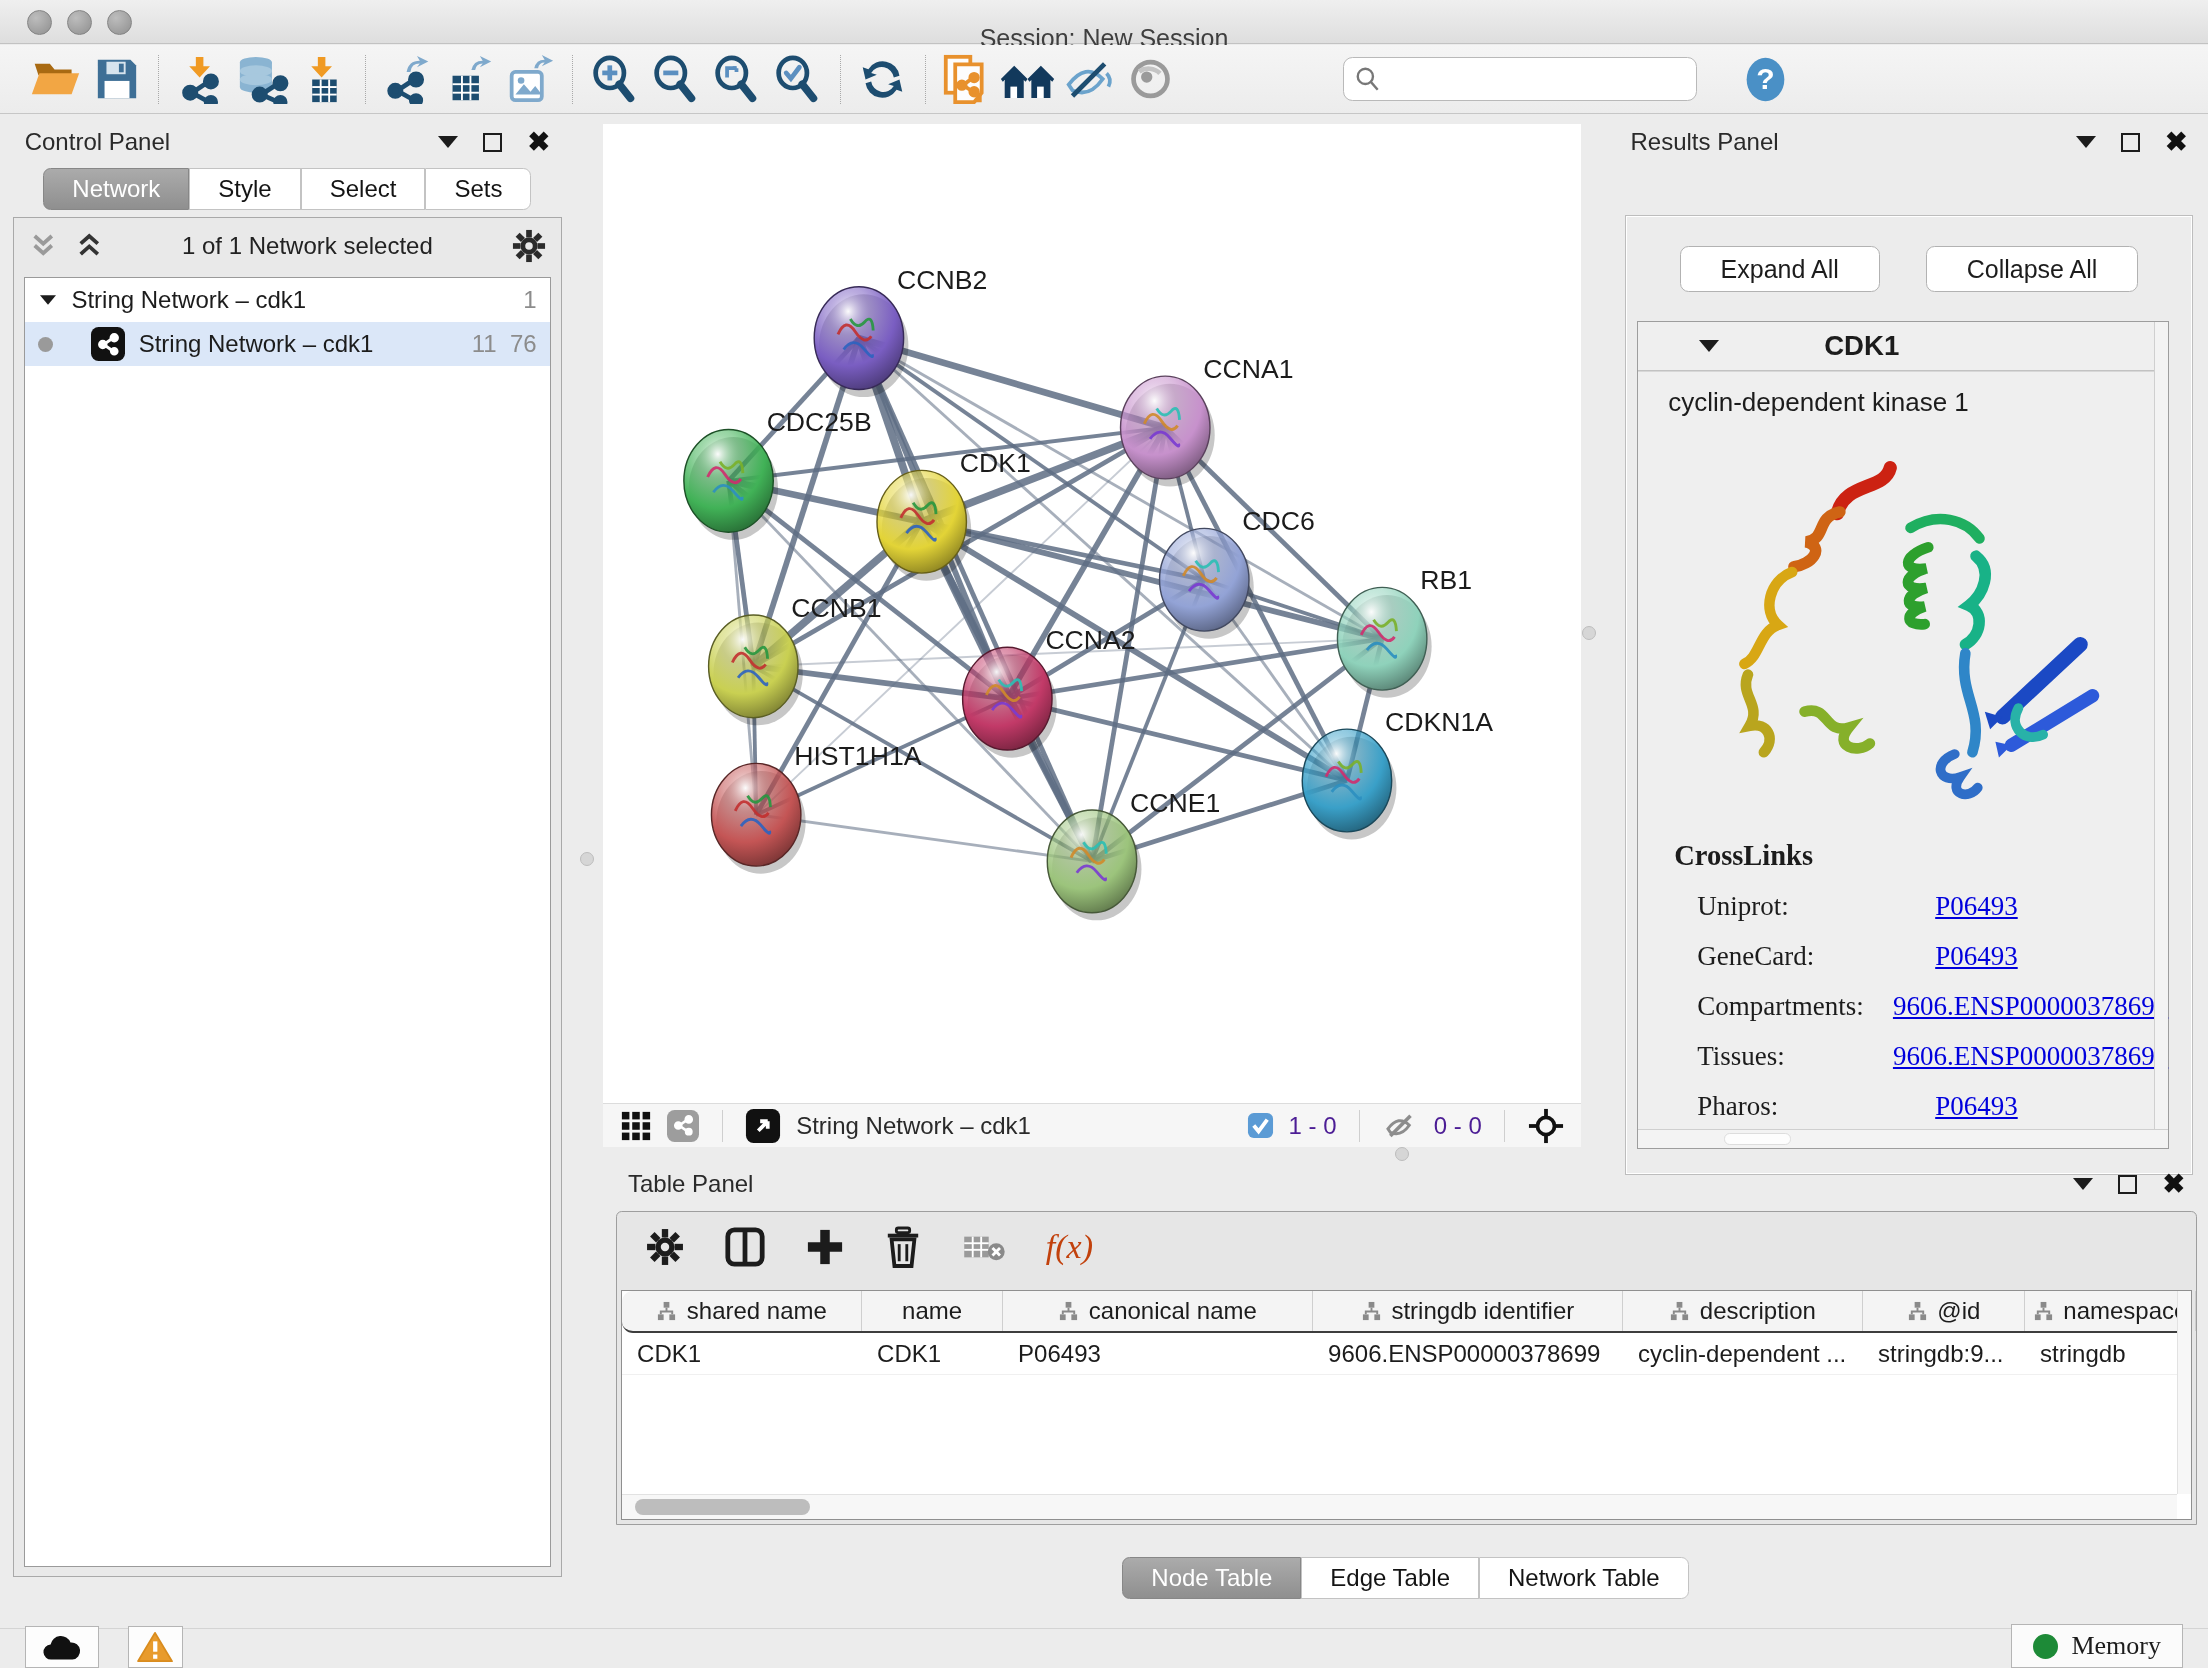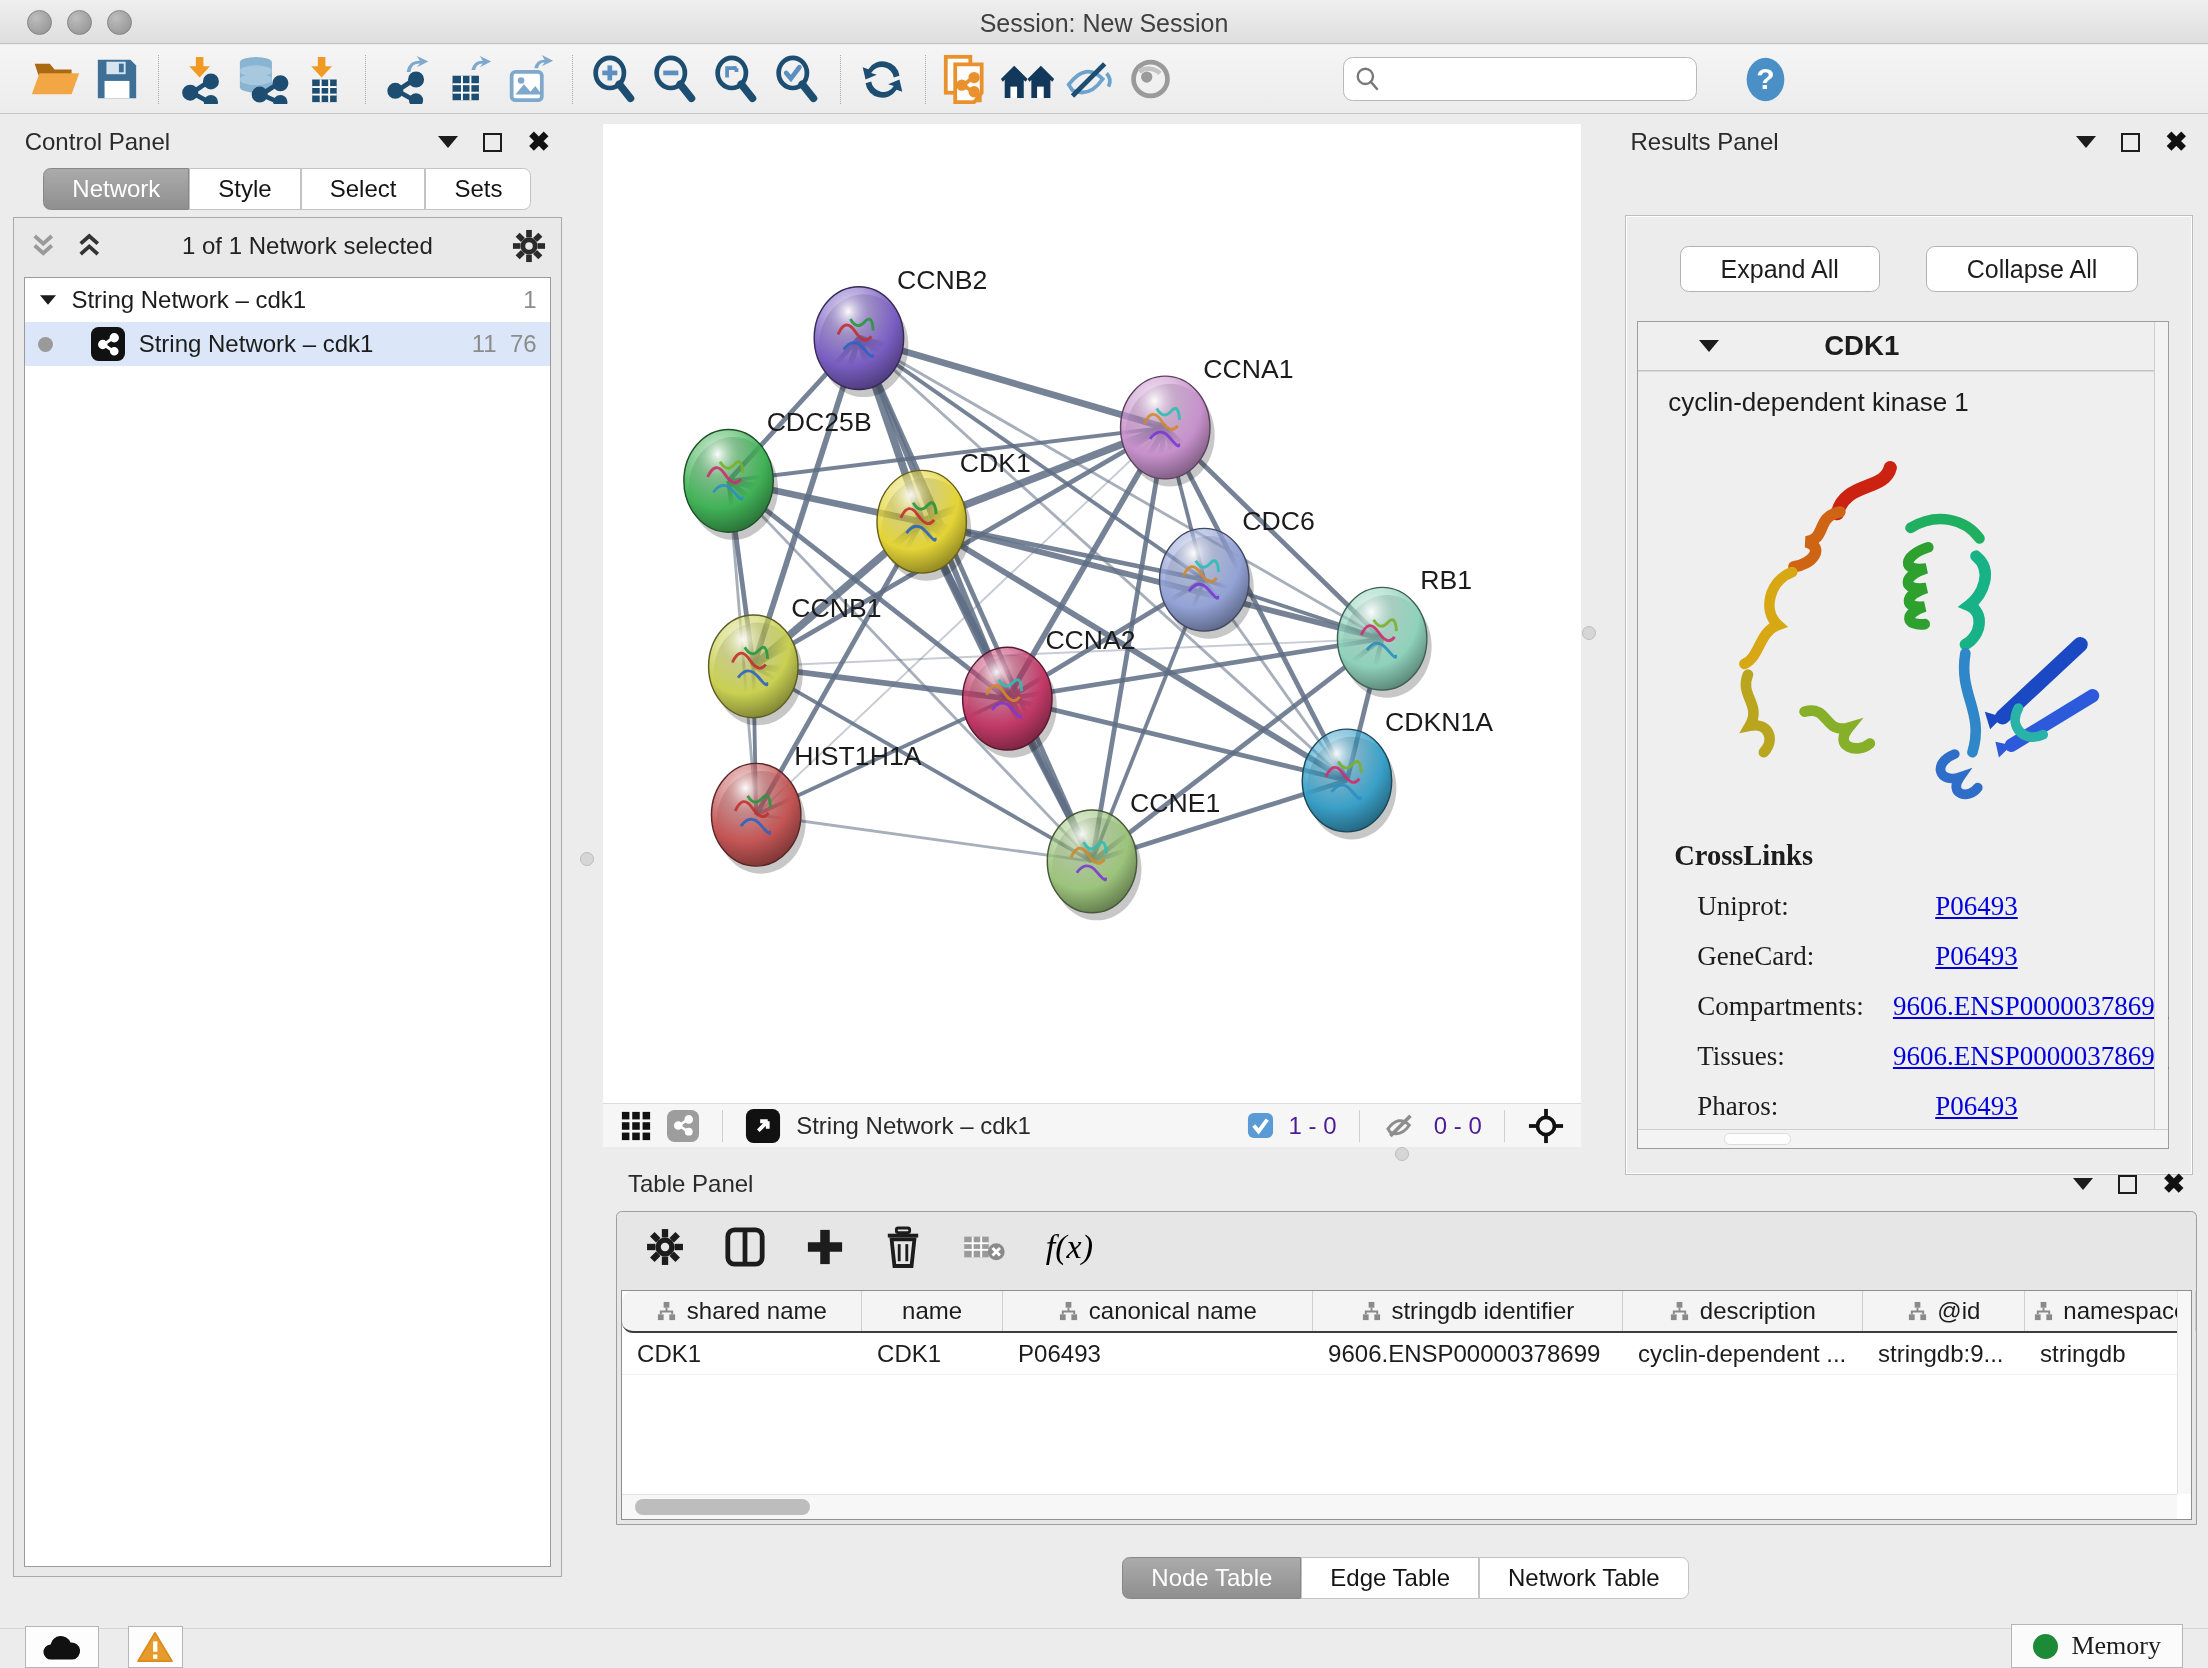--- a/index.html
+++ b/index.html
@@ -5,21 +5,21 @@
   html,body{margin:0;padding:0;background:#dfdfdf;}
   *{box-sizing:border-box;}
   #app{position:relative;width:2208px;height:1668px;background:#ececec;
        font-family:"Liberation Sans",sans-serif;color:#1c1c1c;overflow:hidden;}
 
   
   #titlebar{position:absolute;left:0;top:0;width:2208px;height:44px;
     background:linear-gradient(#efefef,#dedede);border-bottom:1px solid #c2c2c2;}
   .tlight{position:absolute;top:9.5px;width:25px;height:25px;border-radius:50%;
     background:radial-gradient(circle at 35% 30%,#bdbdbd,#8f8f8f);border:1px solid #848484;}
-  #win-title{position:absolute;left:0;right:0;top:9px;text-align:center;
+  #win-title{position:absolute;left:0;right:0;top:24px;text-align:center;
     font-size:25px;color:#3f3f3f;}
 
   
   #toolbar{position:absolute;left:0;top:45px;width:2208px;height:69px;
     background:linear-gradient(#f5f5f5,#ececec);border-bottom:1px solid #c6c6c6;
     display:flex;align-items:center;}
   .tbtn{width:61px;height:57px;display:flex;align-items:center;justify-content:center;flex:0 0 auto;}
   .tsep{width:0;height:49px;border-left:1.9px dotted #a9a9a9;margin:0 11.4px;flex:0 0 auto;}
   #search-wrap{margin-left:162px;width:354px;height:44px;background:#fff;border:1px solid #b9b9b9;
     border-radius:9.5px;display:flex;align-items:center;padding:0 9.5px;}
@@ -81,21 +81,21 @@
   #rp-hscroll{position:absolute;left:0;right:0;bottom:0;height:19px;background:#f3f3f3;border-top:1px solid #cfcfcf;}
   #rp-hthumb{position:absolute;left:86px;top:2.9px;width:67px;height:12.4px;background:#fdfdfd;border:1px solid #ddd;border-radius:5.7px;}
   #rp-vtrack{position:absolute;top:0;bottom:19px;right:0;width:14.3px;background:#f3f3f3;border-left:1px solid #cfcfcf;}
 
   
   #table-panel{position:absolute;left:603px;top:1165px;width:1605px;height:442px;}
   #tp-header{display:flex;justify-content:space-between;align-items:center;height:38px;padding:0 23px 0 25px;}
   #tp-body{position:absolute;left:13.3px;top:46px;right:11.4px;height:314px;background:#e6e6e6;
     border:1px solid #9e9e9e;border-radius:5.7px 5.7px 0 0;}
   #tp-toolbar{height:70px;display:flex;align-items:center;gap:40px;padding-left:28.5px;}
-  #fx-label{font-family:"Liberation Serif",serif;font-style:italic;font-size:34px;color:#000000;}
+  #fx-label{font-family:"Liberation Serif",serif;font-style:italic;font-size:34px;color:#c2410c;}
   #tp-table{position:absolute;left:3.8px;right:3.8px;top:78px;bottom:3.8px;background:#fff;border:1px solid #8f8f8f;}
   #thead{display:flex;height:42px;background:#f4f4f4;border-bottom:2.9px solid #3d3d3d;border-radius:11px;}
   .th{display:flex;align-items:center;justify-content:center;gap:9.5px;font-size:24px;
     border-right:1px solid #cfcfcf;overflow:hidden;white-space:nowrap;flex:0 0 auto;}
   #trow{display:flex;height:42px;border-bottom:1px solid #f0f0f0;}
   .td{font-size:24px;display:flex;align-items:center;padding-left:15px;overflow:hidden;
     white-space:nowrap;flex:0 0 auto;}
   #tp-hscroll{position:absolute;left:0;right:14.3px;bottom:0;height:25px;background:#f7f7f7;border-top:1px solid #e2e2e2;}
   #tp-hthumb{position:absolute;left:13.3px;top:3.8px;width:175px;height:16px;background:#bdbdbd;border-radius:8.6px;}
   #tp-vtrack{position:absolute;top:0;bottom:25px;right:0;width:14.3px;background:#f7f7f7;border-left:1px solid #e2e2e2;}

